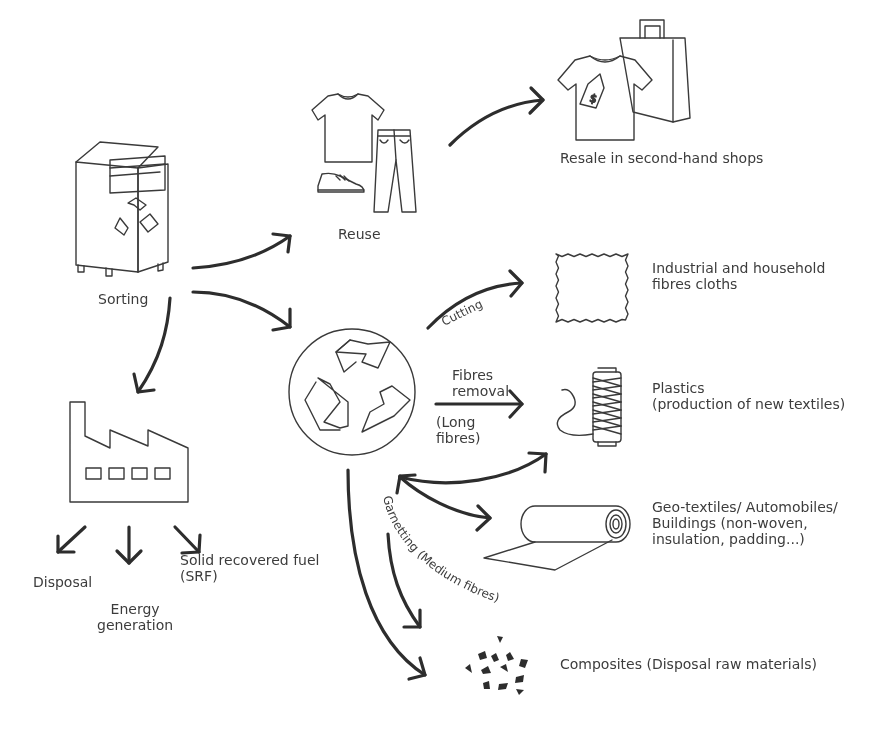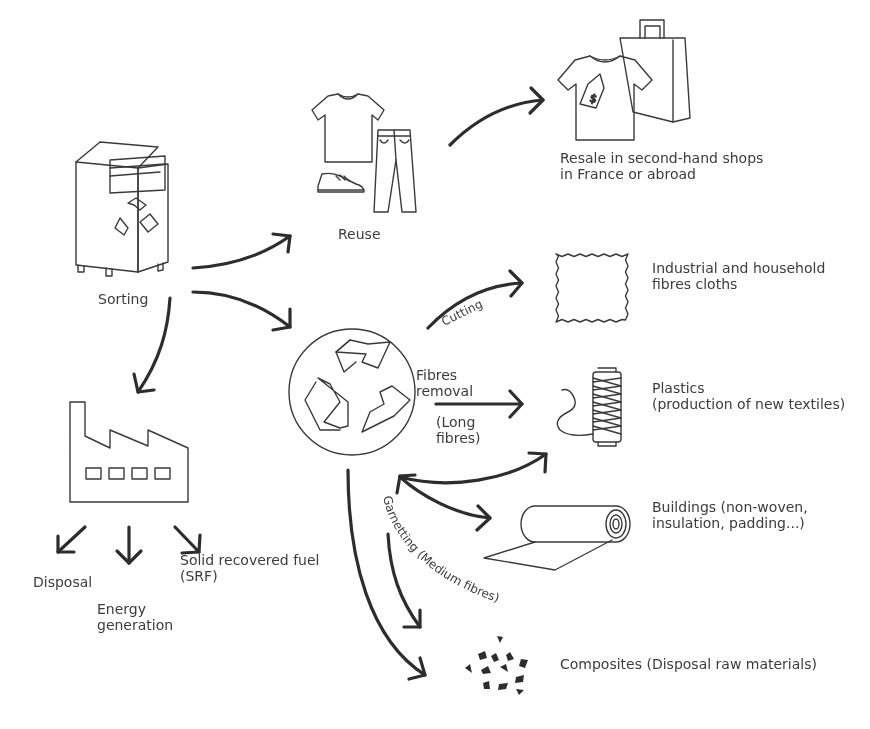--- a/index.html
+++ b/index.html
@@ -176,52 +176,52 @@
   <text class="svgtxt">
     <textPath href="#garnetPath">Garnetting (Medium fibres)</textPath>
   </text>
 </svg>
 
 <div class="lbl" style="left:98px;top:291px">Sorting</div>
 <div class="lbl" style="left:338px;top:226px">Reuse</div>
 
 <div class="lbl" style="left:560px;top:150px">
   <div>Resale in second-hand shops</div>
-  <div>in France or abroad</div>
 </div>
 
 <div class="lbl" style="left:652px;top:260px">
   <div>Industrial and household</div>
   <div>fibres cloths</div>
 </div>
 
-<div class="lbl" style="left:416px;top:367px">
+<div class="lbl" style="left:452px;top:367px">
   <div>Fibres</div>
   <div>removal</div>
 </div>
 <div class="lbl" style="left:436px;top:414px">
   <div>(Long</div>
   <div>fibres)</div>
 </div>
 
 <div class="lbl" style="left:652px;top:380px">
   <div>Plastics</div>
   <div>(production of new textiles)</div>
 </div>
 
 <div class="lbl" style="left:652px;top:499px">
+  <div>Geo-textiles/ Automobiles/</div>
   <div>Buildings (non-woven,</div>
   <div>insulation, padding...)</div>
 </div>
 
 <div class="lbl" style="left:560px;top:656px">
   <div>Composites (Disposal raw materials)</div>
 </div>
 
 <div class="lbl" style="left:33px;top:574px">Disposal</div>
-<div class="lbl" style="left:97px;top:601px;text-align:left">
+<div class="lbl" style="left:97px;top:601px;text-align:center">
   <div>Energy</div>
   <div>generation</div>
 </div>
 <div class="lbl" style="left:180px;top:552px">
   <div>Solid recovered fuel</div>
   <div>(SRF)</div>
 </div>
 
 </body></html>

